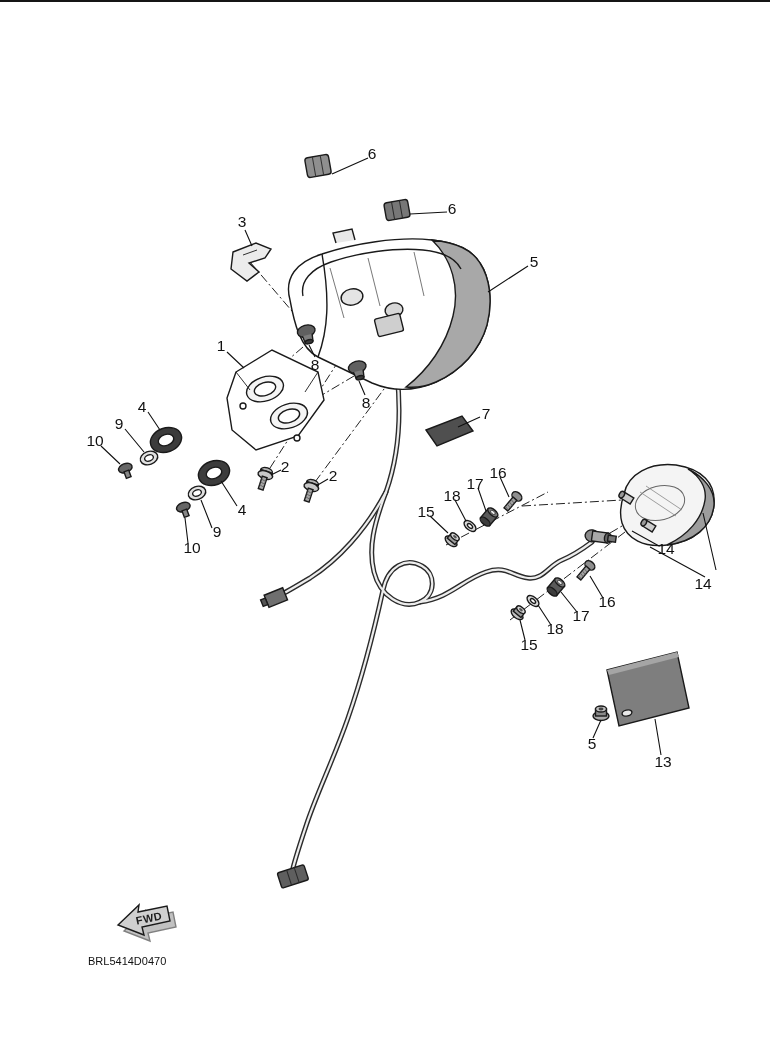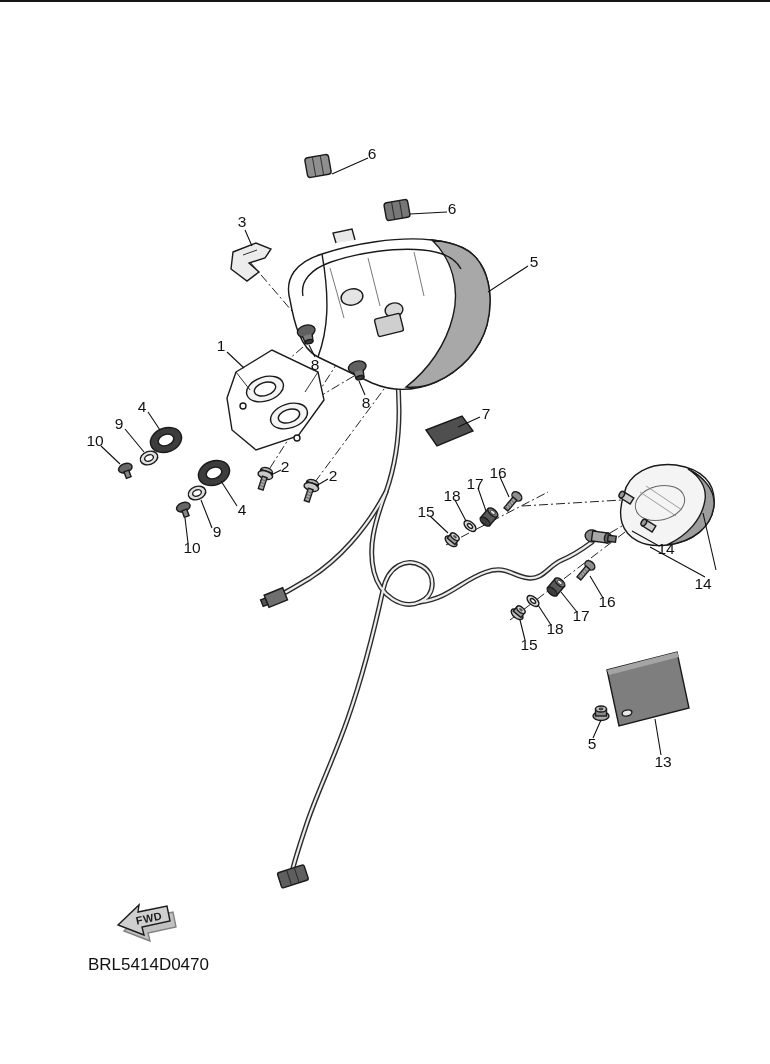--- a/index.html
+++ b/index.html
@@ -2,21 +2,21 @@
 <html><head>
 <meta charset="utf-8">
 <style>
   html,body{margin:0;padding:0;background:#ffffff;}
   #stage{position:relative;width:770px;height:1064px;background:#ffffff;
          font-family:"Liberation Sans",sans-serif;overflow:hidden;}
   #stage svg{position:absolute;left:0;top:0;}
   .topline{position:absolute;left:0;top:0;width:770px;height:2px;background:#151515;}
   .callout{position:absolute;transform:translate(-50%,-50%);font-size:15.5px;color:#111;
            line-height:1;user-select:none;}
-  .code{position:absolute;left:88px;top:955px;font-size:17px;color:#111;}
+  .code{position:absolute;left:88px;top:955px;font-size:11px;color:#111;}
   .fwd{position:absolute;left:149px;top:918px;transform:translate(-50%,-50%) rotate(-12deg);
        font-size:11px;font-weight:bold;color:#1c1c1c;letter-spacing:.5px;}
   .ln{stroke:#1a1a1a;stroke-width:1.4;}
   .leader{stroke:#111;stroke-width:1.1;fill:none;}
   .axis{stroke:#222;stroke-width:1;stroke-dasharray:9 3 2 3;fill:none;}
   .wire-outer{stroke:#2b2b2b;stroke-width:5;fill:none;stroke-linecap:round;}
   .wire-inner{stroke:#ededed;stroke-width:2.2;fill:none;stroke-linecap:round;}
 </style>
 </head>
 <body>

